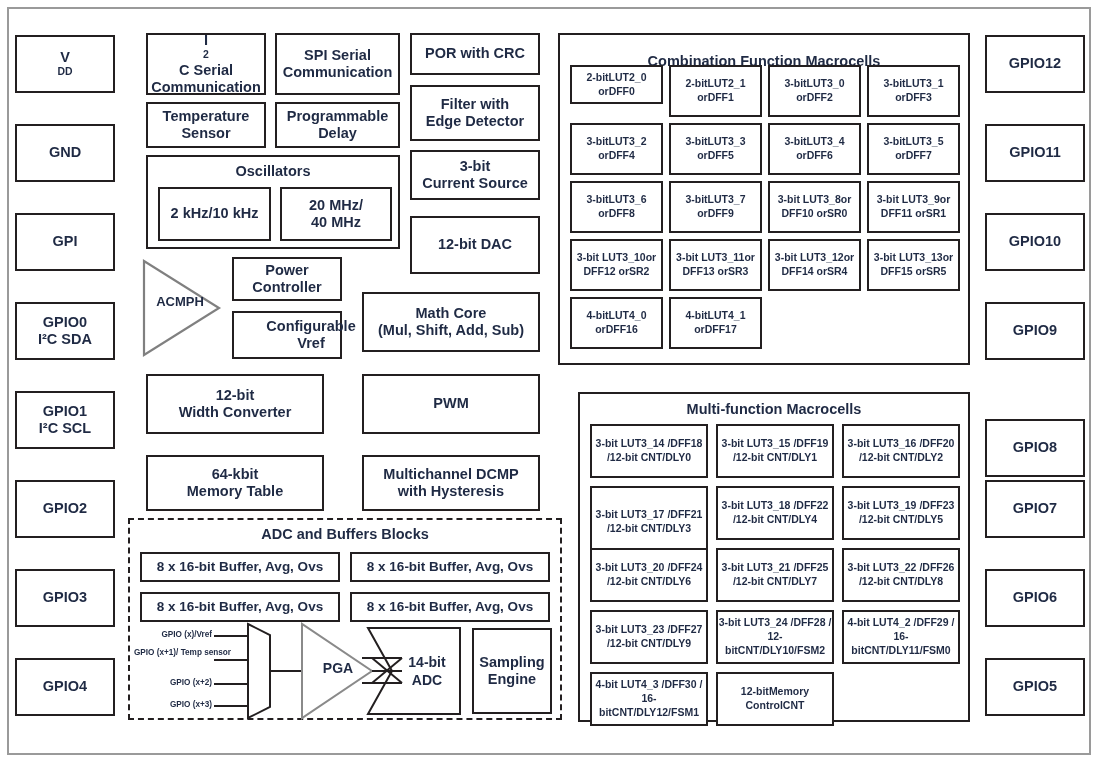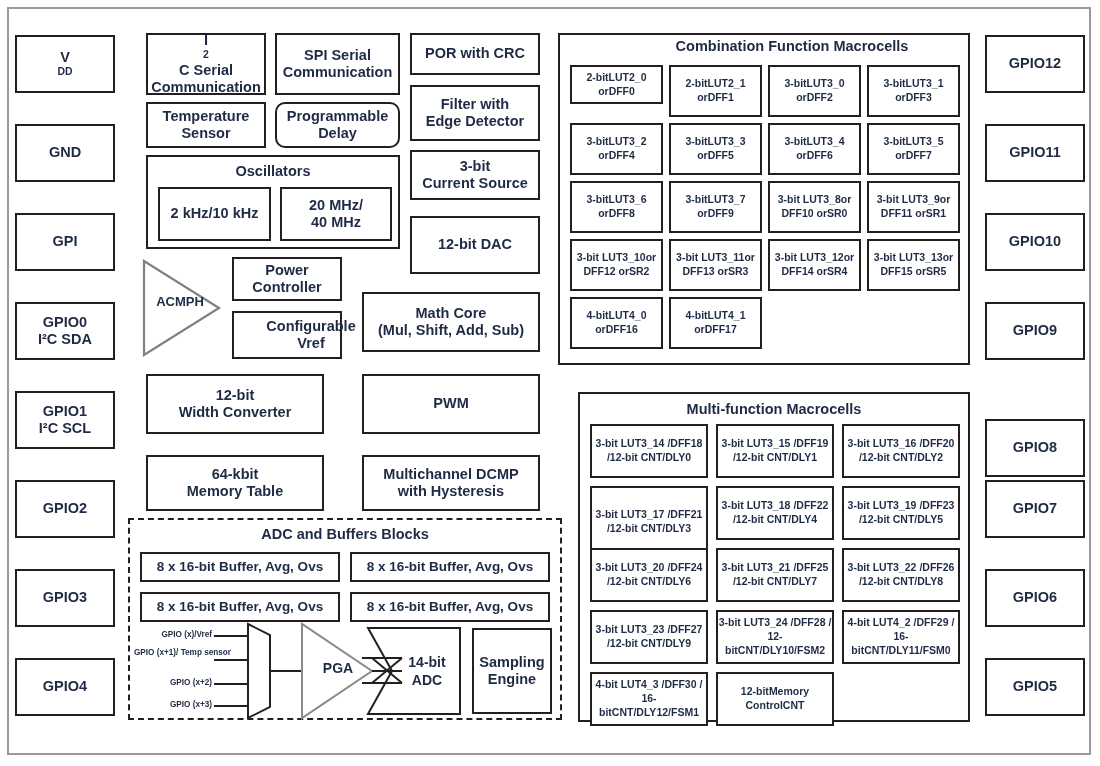--- a/index.html
+++ b/index.html
@@ -119,21 +119,21 @@
   <div class="blk fn" style="left:410px;top:33px;width:130px;height:42px;">
     <span>POR with CRC</span>
   </div>
 
   <div class="blk fn" style="left:146px;top:102px;width:120px;height:46px;">
     <div>
       <span>Temperature</span>
       <span>Sensor</span>
     </div>
   </div>
-  <div class="blk fn" style="left:275px;top:102px;width:125px;height:46px;border-radius:10px;">
+  <div class="blk fn" style="left:275px;top:102px;width:125px;height:46px;">
     <div>
       <span>Programmable</span>
       <span>Delay</span>
     </div>
   </div>
   <div class="blk fn" style="left:410px;top:85px;width:130px;height:56px;">
     <div>
       <span>Filter with</span>
       <span>Edge Detector</span>
     </div>
@@ -275,21 +275,21 @@
 
     <div class="blk fn" style="left:342px;top:108px;width:80px;height:86px;">
       <div>
         <span>Sampling</span>
         <span>Engine</span>
       </div>
     </div>
   </div>
 
   <div class="group" style="left:558px;top:33px;width:412px;height:332px;">
-    <div class="grp-title" style="top:3px;margin-left:28px;">Combination Function Macrocells</div>
+    <div class="grp-title" style="top:18px;">Combination Function Macrocells</div>
     <div id="comb-cells">
         <div class="mcell" style="left: 10px; top: 30px; width: 93px; height: 39px;">
           <div><span>2-bit</span><span>LUT2_0 or</span><span>DFF0</span></div>
         </div>
         <div class="mcell" style="left: 109px; top: 30px; width: 93px; height: 52px;">
           <div><span>2-bit</span><span>LUT2_1 or</span><span>DFF1</span></div>
         </div>
         <div class="mcell" style="left: 208px; top: 30px; width: 93px; height: 52px;">
           <div><span>3-bit</span><span>LUT3_0 or</span><span>DFF2</span></div>
         </div>

